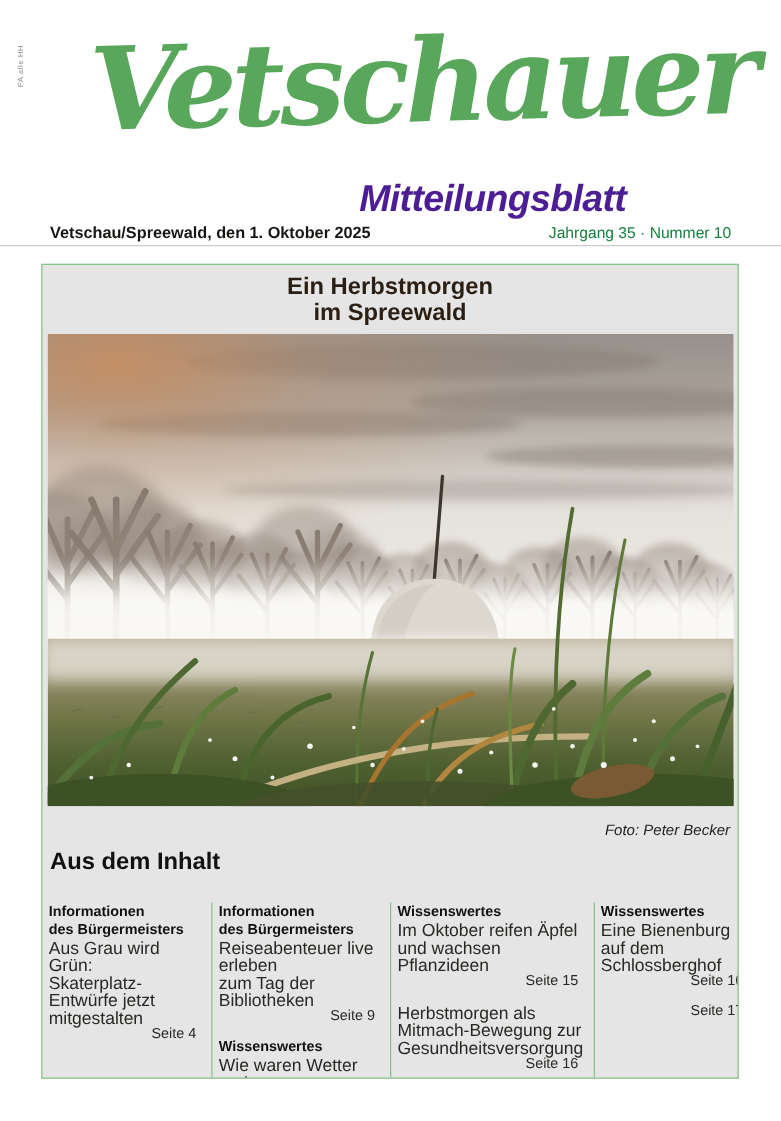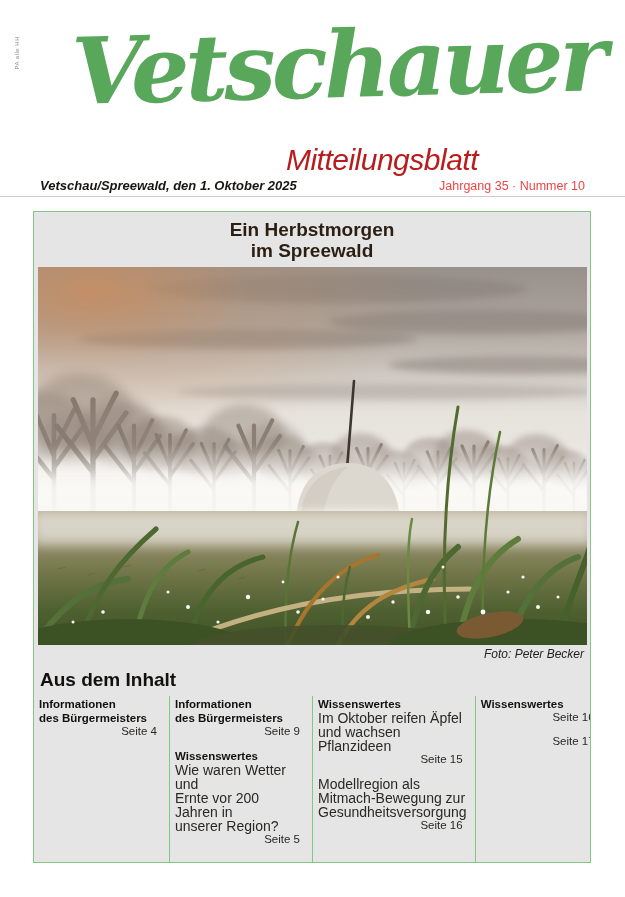--- a/index.html
+++ b/index.html
@@ -15,49 +15,49 @@
     font-size:6px; letter-spacing:.5px; color:#8a8a8a;
   }
   
   .logo {
     position:absolute; left:72px; top:26px; width:530px;
     font-family:"DejaVu Serif", serif; font-style:italic; font-weight:700;
     font-size:92px; line-height:1; letter-spacing:-4px;
     transform:rotate(-1.5deg); transform-origin:left center;
   }
   .subtitle {
-    position:absolute; top:143px; right:147px;
-    font-style:italic; font-weight:400; font-size:30px; letter-spacing:-0.5px;
-    color:#b91c1c;
+    position:absolute; top:143px; right:124px;
+    font-style:italic; font-weight:700; font-size:30px; letter-spacing:-0.5px;
+    color:#4c1d95;
   }
   .dateline {
     position:absolute; top:178px; left:40px; right:40px;
     display:flex; justify-content:space-between; align-items:baseline;
   }
-  .dateline .place { font-weight:700; font-size:13px; color:#181613;font-style:italic; }
-  .dateline .issue { font-size:12.5px; color:#ef4444; }
+  .dateline .place { font-weight:700; font-size:13px; color:#181613; }
+  .dateline .issue { font-size:12.5px; color:#15803d; }
   .rule { position:absolute; top:196px; left:0; width:625px; height:1px; background:#cccccc; }
 
   
   .green-box {
     position:absolute; top:211px; left:33px; width:558px; height:652px;
     border:1.5px solid #85c585; background:#e5e5e5; overflow:hidden;
   }
   .box-title {
     padding-top:7px; text-align:center; white-space:pre-line;
     font-weight:700; font-size:19px; line-height:21px; color:#2b1f14;
   }
   .photo-wrap { width:549px; height:378px; margin:6px auto 0; overflow:hidden; }
   .photo-wrap svg { display:block; width:549px; height:378px; }
   .photo-caption {
-    margin-top:2px; padding-right:6px; text-align:right;
+    margin-top:12px; padding-right:6px; text-align:right;
     font-style:italic; font-size:12px; line-height:14px; color:#24221f;
   }
   .inhalt-heading {
-    margin:9px 0 6px 6px; font-weight:700; font-size:19px; line-height:20px; color:#12110f;
+    margin:9px 0 22px 6px; font-weight:700; font-size:19px; line-height:20px; color:#12110f;
   }
   .toc { display:flex; height:179px; }
   .toc-col { padding:1px 8px 16px 5px; }
   .toc-col.c1 { flex:0 0 135px; }
   .toc-col.c2 { flex:0 0 143px; border-left:1px solid #85c585; }
   .toc-col.c3 { flex:0 0 145px; border-left:1px solid #85c585; }
   .toc-col.c4 { flex:0 0 132px; border-left:1px solid #85c585; }
   .toc-item + .toc-item { margin-top:11px; }
   .toc-item-heading { font-weight:700; font-size:11.5px; line-height:14px; white-space:pre-line; color:#12110f; }
   .toc-item-text { font-size:14px; line-height:14px; white-space:pre-line; color:#2a2824; }
@@ -222,58 +222,65 @@
     <div class="photo-caption">Foto: Peter Becker</div>
 
     <div class="inhalt-heading">Aus dem Inhalt</div>
 
     <div class="toc">
 
       <div class="toc-col c1">
         <div class="toc-item">
           <div class="toc-item-heading">Informationen
 des Bürgermeisters</div>
+          <div class="toc-item-text">Aus Grau wird Grün:
+Skaterplatz-Entwürfe jetzt
+mitgestalten</div>
           <div class="toc-item-page">Seite 4</div>
         </div>
       </div>
 
       <div class="toc-col c2">
         <div class="toc-item">
           <div class="toc-item-heading">Informationen
 des Bürgermeisters</div>
+          <div class="toc-item-text">Reiseabenteuer live erleben
+zum Tag der Bibliotheken</div>
           <div class="toc-item-page">Seite 9</div>
         </div>
         <div class="toc-item">
           <div class="toc-item-heading">Wissenswertes</div>
           <div class="toc-item-text">Wie waren Wetter und
 Ernte vor 200 Jahren in
 unserer Region?</div>
           <div class="toc-item-page">Seite 5</div>
         </div>
       </div>
 
       <div class="toc-col c3">
         <div class="toc-item">
           <div class="toc-item-heading">Wissenswertes</div>
           <div class="toc-item-text">Im Oktober reifen Äpfel
 und wachsen Pflanzideen</div>
           <div class="toc-item-page">Seite 15</div>
         </div>
         <div class="toc-item">
           <div class="toc-item-heading"></div>
-          <div class="toc-item-text">Modellregion als
+          <div class="toc-item-text">Herbstmorgen als
 Mitmach-Bewegung zur
 Gesundheitsversorgung</div>
           <div class="toc-item-page">Seite 16</div>
         </div>
       </div>
 
       <div class="toc-col c4">
         <div class="toc-item">
           <div class="toc-item-heading">Wissenswertes</div>
+          <div class="toc-item-text">Eine Bienenburg auf dem
+Schlossberghof</div>
           <div class="toc-item-page">Seite 16</div>
         </div>
         <div class="toc-item">
           <div class="toc-item-heading"></div>
           <div class="toc-item-page">Seite 17</div>
         </div>
       </div>
 
     </div>
   </div>

